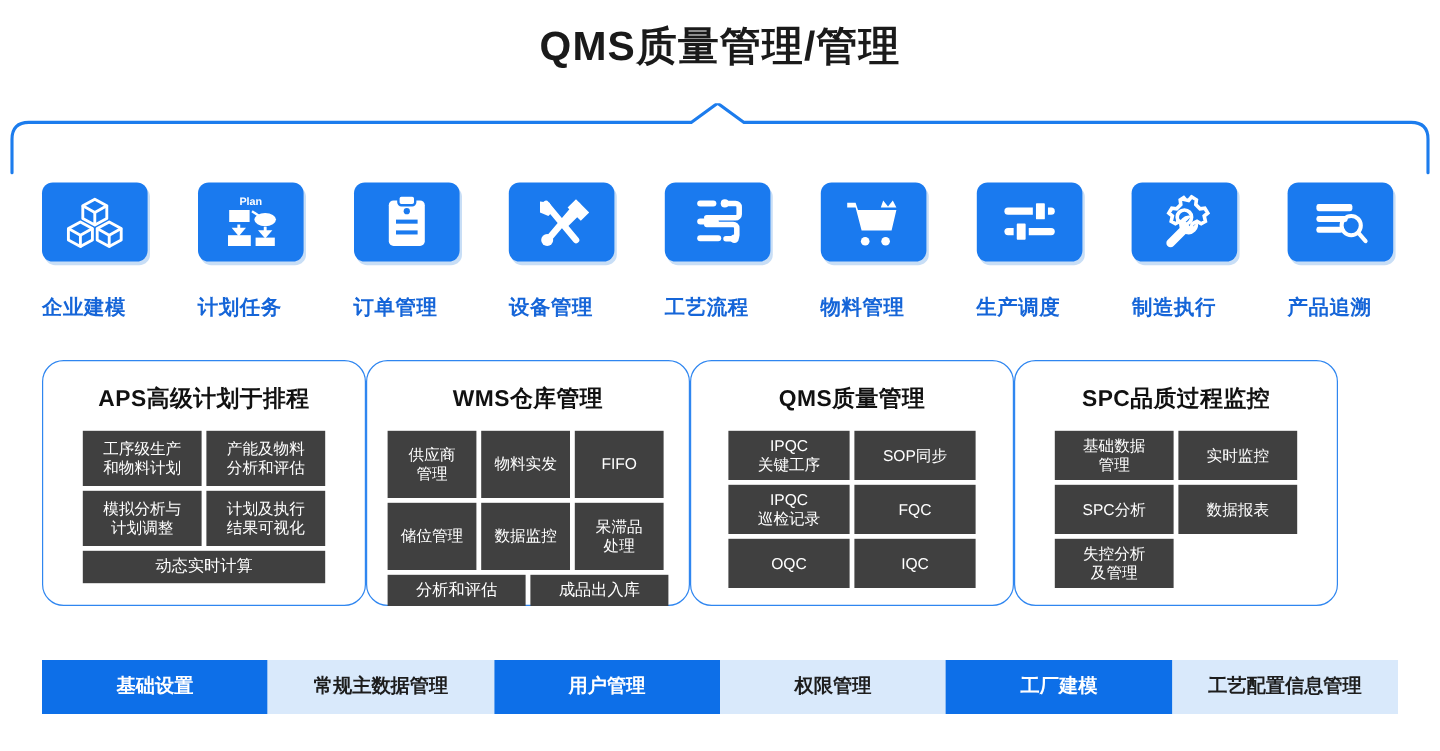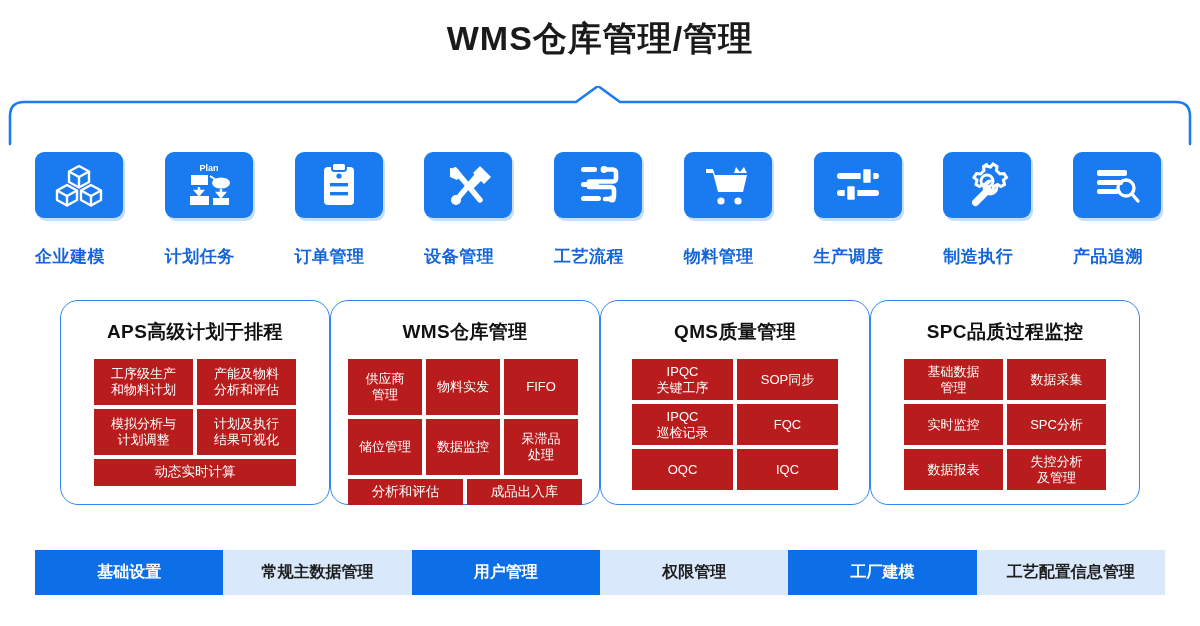--- a/index.html
+++ b/index.html
@@ -32,33 +32,33 @@
     box-shadow:2px 3px 0 rgba(190,216,245,.85);
   }
   .icon-tile svg{display:block;}
   .icon-label{
     margin-top:27px;font-size:17px;font-weight:bold;color:#1565d8;
     white-space:nowrap;letter-spacing:.5px;
   }
 
   
   .cards{position:absolute;left:35px;top:300px;width:1130px;height:205px;
-         display:flex;justify-content:center;}
+         display:flex;justify-content:flex-start;}
   .card{
     width:270px;height:205px;border:1.6px solid #2f86f0;border-radius:18px;
     background:#fff;box-sizing:border-box;
     display:flex;flex-direction:column;align-items:center;
   }
   .card-title{
     margin-top:18px;font-size:19px;font-weight:bold;color:#111;
     letter-spacing:.4px;white-space:nowrap;
   }
   .tile-grid{margin-top:14px;display:flex;flex-wrap:wrap;gap:4px;}
   .tile{
-    background:#b91c1c;color:#fff;display:flex;align-items:center;
+    background:#404040;color:#fff;display:flex;align-items:center;
     justify-content:center;text-align:center;font-size:13px;line-height:1.22;
     box-sizing:border-box;padding:2px 3px;
   }
 
   
   .aps .tile-grid{width:202px;}
   .aps .t2{width:99px;height:46px;}
   .aps .full{width:202px;height:27px;font-size:13.5px;}
 
   
@@ -83,21 +83,21 @@
     font-size:16px;font-weight:bold;white-space:nowrap;
   }
   .bottom-item.on{background:#0d6fe8;color:#ffffff;}
   .bottom-item.off{background:#d9e9fb;color:#1d1d1d;}
 </style>
 </head>
 <body>
 
 <div class="page">
 
-  <div class="title">WMS仓库管理/管理</div>
+  <div class="title">QMS质量管理/管理</div>
 
   <svg class="bracket" viewBox="0 0 1200 60">
     <path d="M10 58 L10 30 Q10 16 24 16 L576 16 L598 0 L620 16 L1176 16 Q1190 16 1190 30 L1190 58" fill="none" stroke="#1c7ced" stroke-width="2.6" stroke-linecap="round" stroke-linejoin="round"></path>
   </svg>
 
   <div class="icon-row">
 
     <div class="icon-cell">
       <div class="icon-tile">
         <svg width="48" height="44" viewBox="0 0 48 44">
@@ -286,21 +286,20 @@
         <div class="tile t2">FQC</div>
         <div class="tile t2">OQC</div>
         <div class="tile t2">IQC</div>
       </div>
     </div>
 
     <div class="card spc">
       <div class="card-title">SPC品质过程监控</div>
       <div class="tile-grid">
         <div class="tile t2">基础数据<br>管理</div>
-        <div class="tile t2">数据采集</div>
         <div class="tile t2">实时监控</div>
         <div class="tile t2">SPC分析</div>
         <div class="tile t2">数据报表</div>
         <div class="tile t2">失控分析<br>及管理</div>
       </div>
     </div>
 
   </div>
 
   <div class="bottom-bar">

